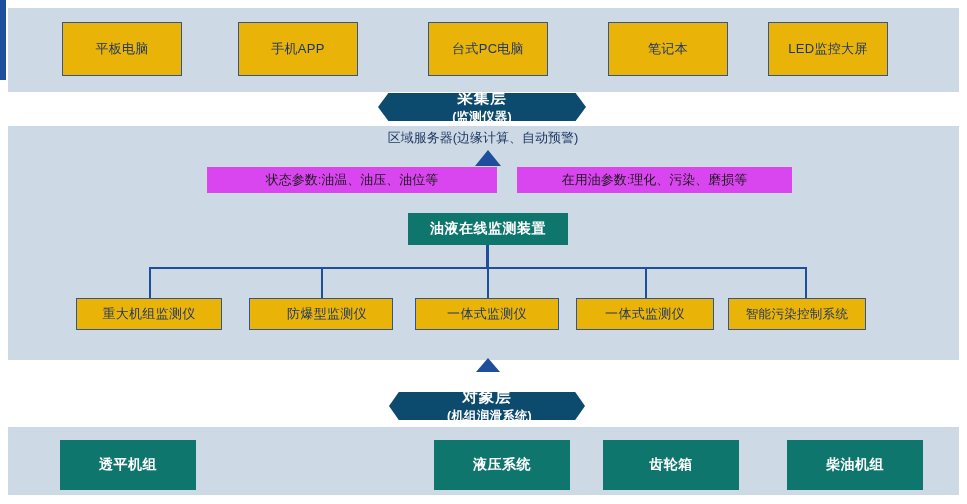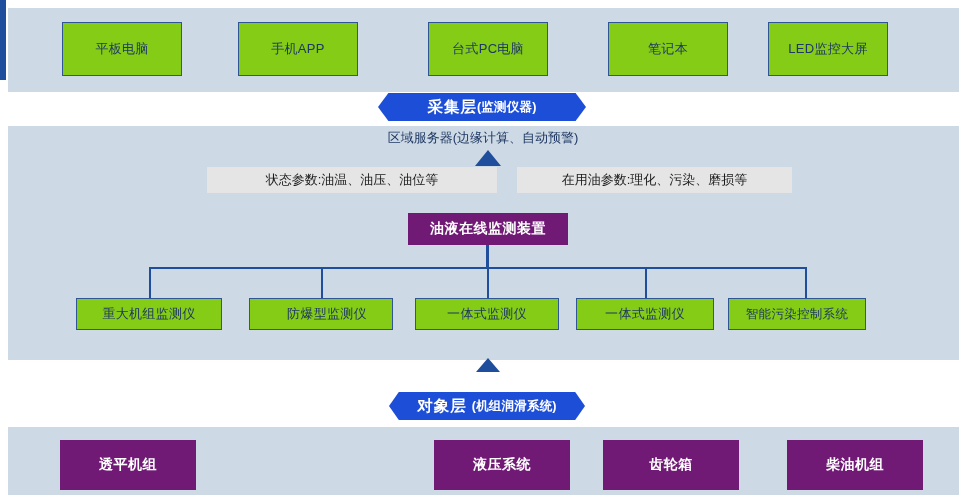--- a/index.html
+++ b/index.html
@@ -14,73 +14,74 @@
 
   
   .band{position:absolute;left:8px;width:951px;background:#cdd9e4;}
   #band-top{top:8px;height:84px;}
   #band-mid{top:126px;height:234px;}
   #band-bot{top:427px;height:68px;}
 
   
   .wbox{
     position:absolute;
-    background:#84cc16;
+    background:#eab308;
     border:1.5px solid #2f5597;
     box-sizing:border-box;
     display:flex;align-items:center;justify-content:center;
     color:#1f3864;
     font-size:13px;
     letter-spacing:.3px;
     white-space:nowrap;
   }
   .wbox.small{font-size:12.5px;}
 
   .dbox{
     position:absolute;
-    background:#701a75;
+    background:#0f766e;
     border:0;
     box-sizing:border-box;
     display:flex;align-items:center;justify-content:center;
     color:#ffffff;
     font-size:14px;
     font-weight:bold;
     letter-spacing:.5px;
     white-space:nowrap;
   }
 
   
   .top-box{top:22px;height:54px;width:120px;}
 
   
   .banner{
     position:absolute;
-    background:#1d4ed8;
+    background:#0c4a6e;
     color:#ffffff;
     display:flex;align-items:center;justify-content:center;
     white-space:nowrap;
     -webkit-clip-path:polygon(5% 0,95% 0,100% 50%,95% 100%,5% 100%,0 50%);
     clip-path:polygon(5% 0,95% 0,100% 50%,95% 100%,5% 100%,0 50%);
+    flex-direction:column;
   }
   .banner .big{font-size:15.5px;font-weight:bold;letter-spacing:1px;}
   .banner .sml{font-size:12.5px;font-weight:bold;letter-spacing:.2px;}
   #banner-collect{left:378px;top:93px;width:208px;height:28px;}
   #banner-object{left:389px;top:392px;width:196px;height:28px;}
 
   
   #server-caption{
     position:absolute;left:333px;top:128px;width:300px;height:20px;
     display:flex;align-items:center;justify-content:center;
     color:#1f3864;font-size:13px;white-space:nowrap;
   }
 
   
   .pill{
     position:absolute;height:26px;
-    background:#e5e5e5;
+    background:#d946ef;
     display:flex;align-items:center;justify-content:center;
     color:#1a1a1a;font-size:13px;white-space:nowrap;
     padding:0 8px;box-sizing:border-box;
   }
   #pill-state{left:207px;top:167px;width:290px;}
   #pill-oil{left:517px;top:167px;width:275px;}
 
   
   #device-box{left:408px;top:213px;width:160px;height:32px;}
 

